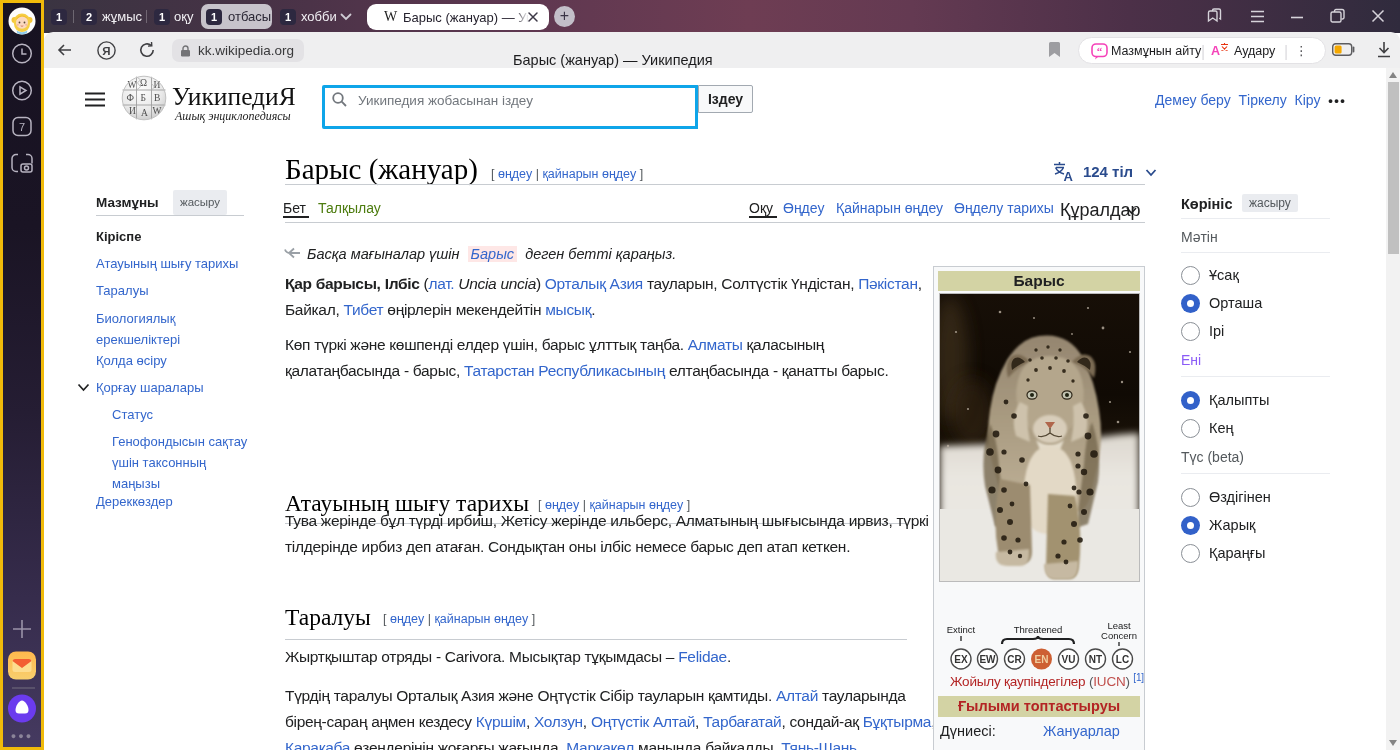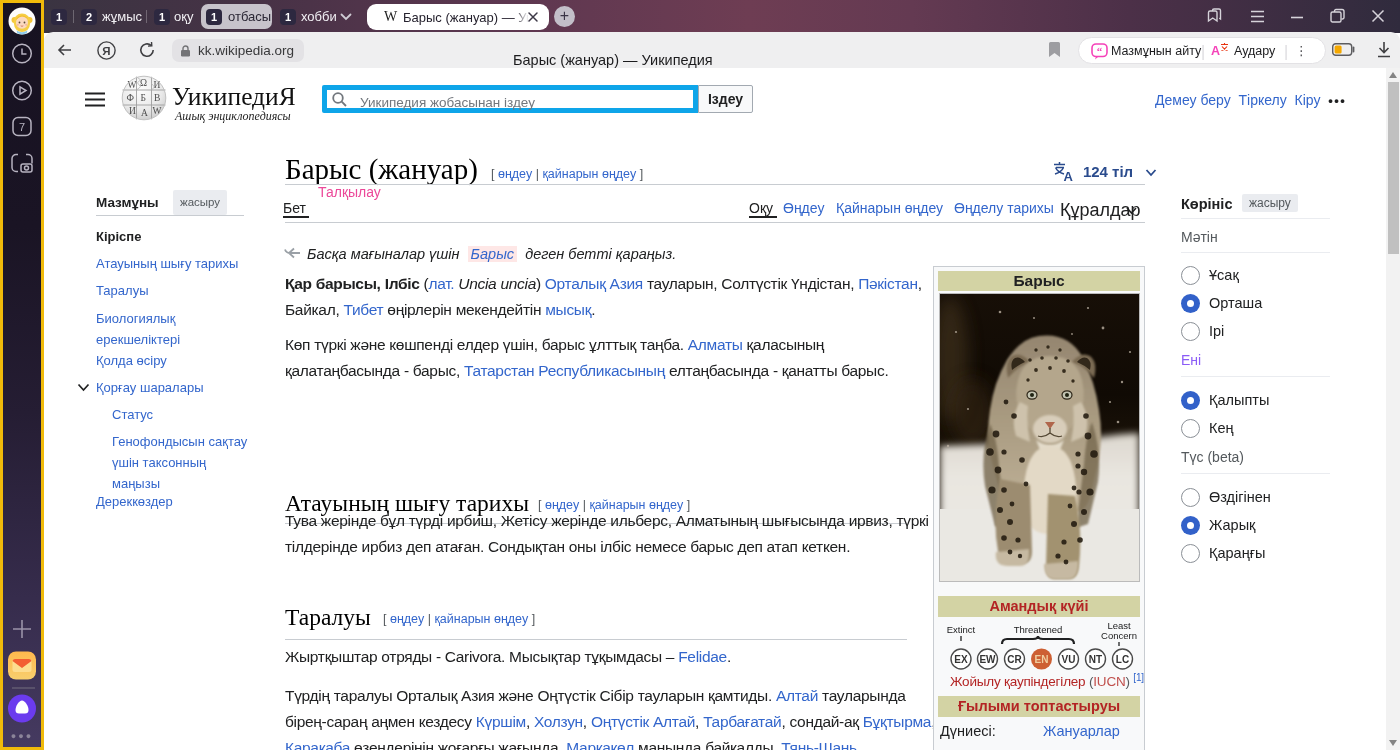--- a/index.html
+++ b/index.html
@@ -38,21 +38,21 @@
   #page { position:absolute; left:44px; top:68px; width:1356px; height:682px; background:#fff; color:#202122; font-size:14px; }
   a.bl { color:#3366cc; text-decoration:none; }
   a.rd { color:#b32424; text-decoration:none; }
   .serif { font-family:Liberation Serif, serif; }
 
   
   #scrolltrack { position:absolute; left:1342px; top:0; width:14px; height:682px; background:#f2f2f2; }
   #scrollthumb { position:absolute; left:1.5px; top:14px; width:11px; height:172px; background:#c0c0c0; }
 
   
-  #searchbox { position:absolute; left:278px; top:17px; width:376px; height:28px; border:5px solid #0ea5e9; border-radius:2px 0 0 2px;
+  #searchbox { position:absolute; left:278px; top:17px; width:376px; height:44px; border:3px solid #0ea5e9; border-radius:2px 0 0 2px;
     font-size:13.5px; color:#72777d; line-height:26px; padding-left:33px; background:#fff; }
   #searchbtn { position:absolute; left:654px; top:17px; width:55px; height:28px; border:1px solid #a2a9b1; border-radius:0 2px 2px 0;
     background:#f8f9fa; font-weight:bold; font-size:14px; color:#202122; text-align:center; line-height:26px; }
   .hlink { color:#3366cc; font-size:14px; }
 
   
   #toc { position:absolute; left:52px; top:122px; width:200px; font-size:13px; line-height:21px; }
   .tocitem { position:absolute; left:0; color:#3366cc; }
 
   
@@ -249,21 +249,21 @@
       <text x="10.5" y="19.5" font-size="13" font-weight="bold" fill="#2a4b8d" font-family="Liberation Sans">A</text>
     </svg>
     <b style="font-size:15px;margin-left:5px;">124 тіл</b>
     <svg width="12" height="8" viewBox="0 0 12 8" style="margin-left:8px;">
         <path d="M1.5 1 L6 6 L10.5 1" stroke="#2a4b8d" stroke-width="1.8" fill="none"></path>
       </svg>
   </div>
 
   <div class="abs" style="left:239px;top:132px;font-size:14px;">Бет</div>
   <div class="abs" style="left:239px;top:148px;width:26px;border-bottom:2.5px solid #202122;"></div>
-  <div class="abs" style="left:274px;top:116px;font-size:14px;color:#ec4899;">Талқылау</div>
+  <div class="abs" style="left:274px;top:132px;font-size:14px;color:#4d7c0f;">Талқылау</div>
   <div class="abs" style="left:705px;top:132px;font-size:14px;">Оқу</div>
   <div class="abs" style="left:705px;top:148px;width:28px;border-bottom:2.5px solid #202122;"></div>
   <div class="abs" style="left:739px;top:132px;font-size:14px;color:#3366cc;">Өңдеу</div>
   <div class="abs" style="left:792px;top:132px;font-size:14px;color:#3366cc;">Қайнарын өңдеу</div>
   <div class="abs" style="left:910px;top:132px;font-size:14px;color:#3366cc;">Өңделу тарихы</div>
   <div class="abs" style="left:1016px;top:132px;font-size:18px;">Құралдар</div>
   <svg class="abs" style="left:1082px;top:139px;" width="11" height="8" viewBox="0 0 11 8">
       <path d="M1 1 L5.5 6 L10 1" stroke="#202122" stroke-width="1.6" fill="none"></path>
     </svg>
   <div class="abs" style="left:241px;top:154px;width:860px;border-bottom:1px solid #c8ccd1;"></div>
@@ -419,21 +419,20 @@
           <circle cx="74" cy="122" r="2.8"></circle>
             <circle cx="146" cy="122" r="2.8"></circle>
           <circle cx="66" cy="108" r="2.4"></circle>
             <circle cx="82" cy="166" r="2.8"></circle>
             <circle cx="138" cy="172" r="2.6"></circle>
           <circle cx="86" cy="190" r="2.4"></circle>
             <circle cx="134" cy="194" r="2.4"></circle>
         </g>
       </svg>
     </div>
-    <div class="taxhead" style="top:329px;height:21px;font-size:14.5px;line-height:21px;color:#b32424;">Амандық күйі</div>
     <div id="statuszone" class="abs" style="left:0;top:353px;width:210px;height:79px;">
       <svg width="210" height="50" viewBox="0 0 210 50">
         <g font-family="Liberation Sans" font-size="9.5" fill="#202122">
           <text x="27" y="13" text-anchor="middle">Extinct</text>
           <text x="104" y="13" text-anchor="middle">Threatened</text>
           <text x="185" y="9" text-anchor="middle">Least</text>
           <text x="185" y="19" text-anchor="middle">Concern</text>
         </g>
         <path d="M27 16 v5" stroke="#202122" stroke-width="1.3"></path>
         <path d="M185 22 v4" stroke="#202122" stroke-width="1.3"></path>

